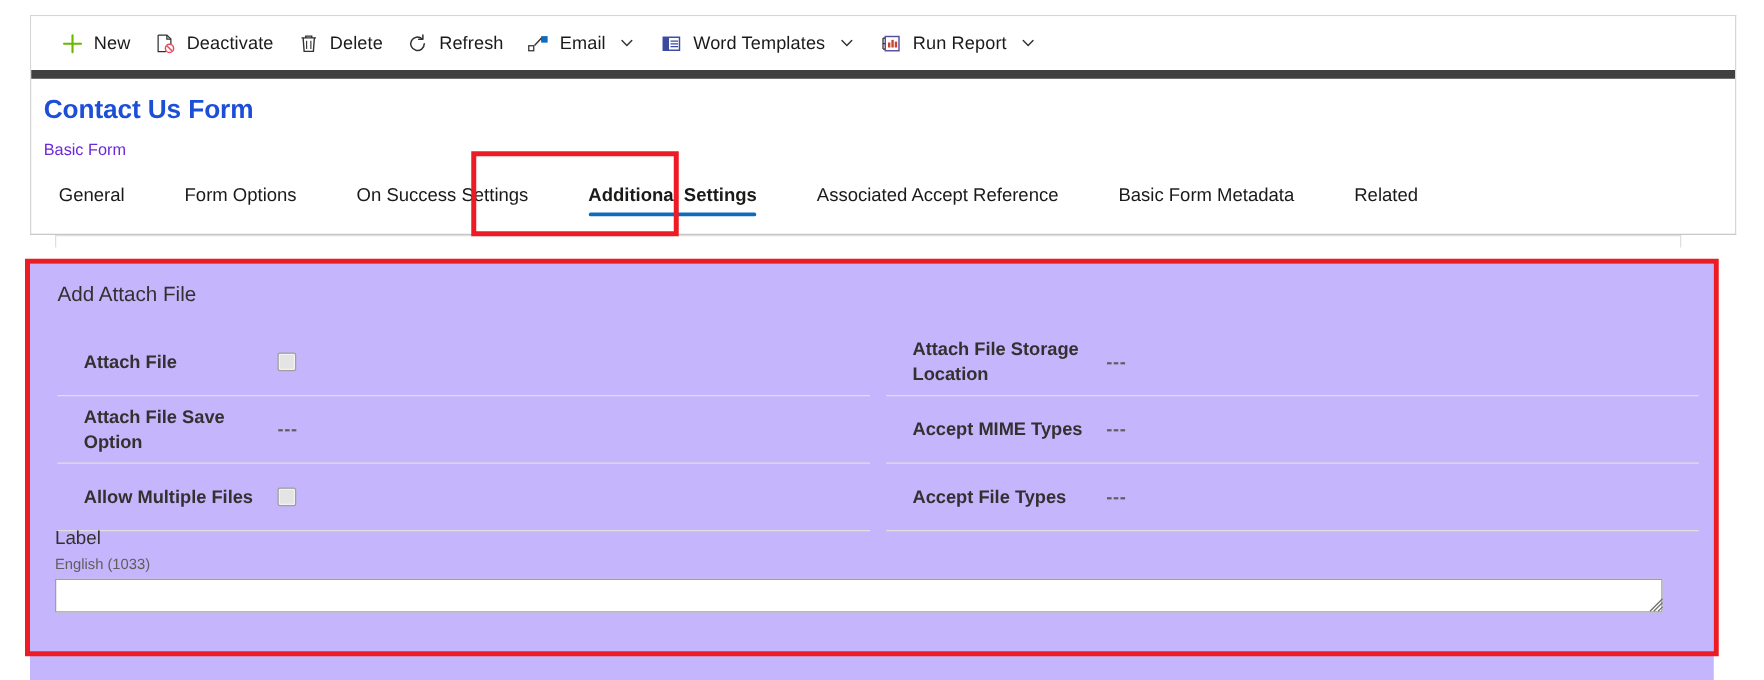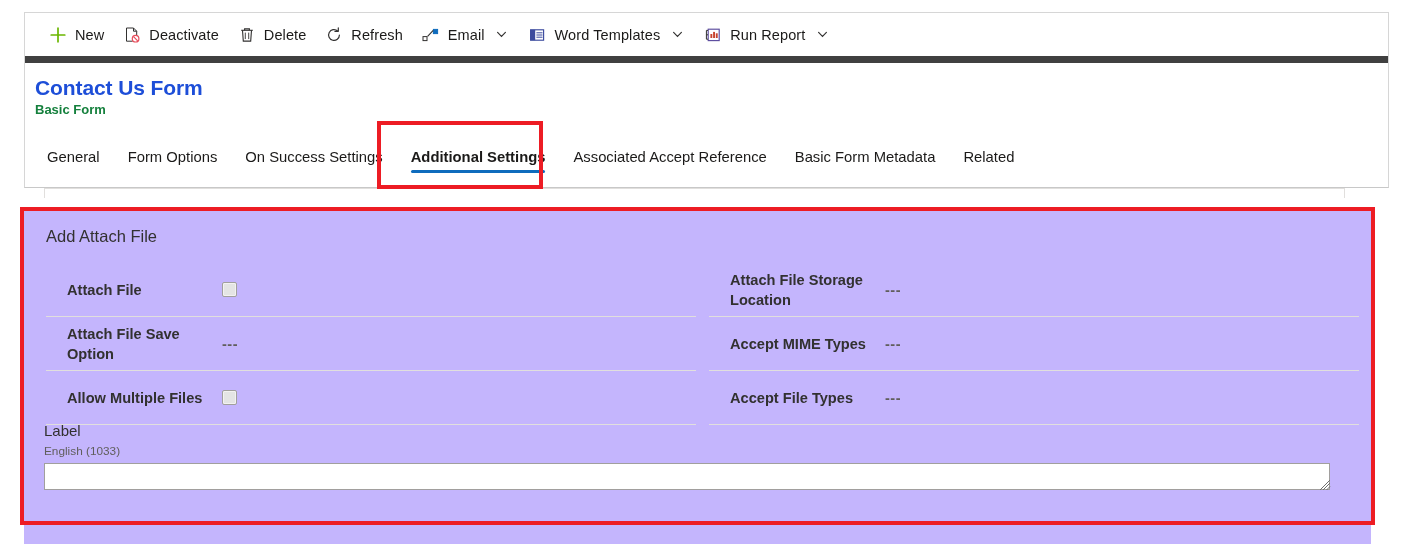--- a/index.html
+++ b/index.html
@@ -75,33 +75,33 @@
   }
   .rec-title {
     font-size: 21px;
     font-weight: bold;
     color: #1d4ed8;
     letter-spacing: -.1px;
     line-height: 25px;
   }
   .rec-sub {
     font-size: 13px;
-    color: #15803d;
-    margin-top: 2px;
+    color: #6d28d9;
+    margin-top: 12px;
     line-height: 16px;
-    font-weight: bold;
   }
 
   
   .tabbar {
     position: absolute;
     left: 8px; top: 126px;
     height: 49px;
     display: flex;
     align-items: flex-start;
+    gap: 20px;
   }
   .tab {
     position: relative;
     padding: 10px 14px 0 14px;
     font-size: 14.8px;
     color: #1b1a19;
     white-space: nowrap;
     cursor: default;
     height: 48px;
   }

